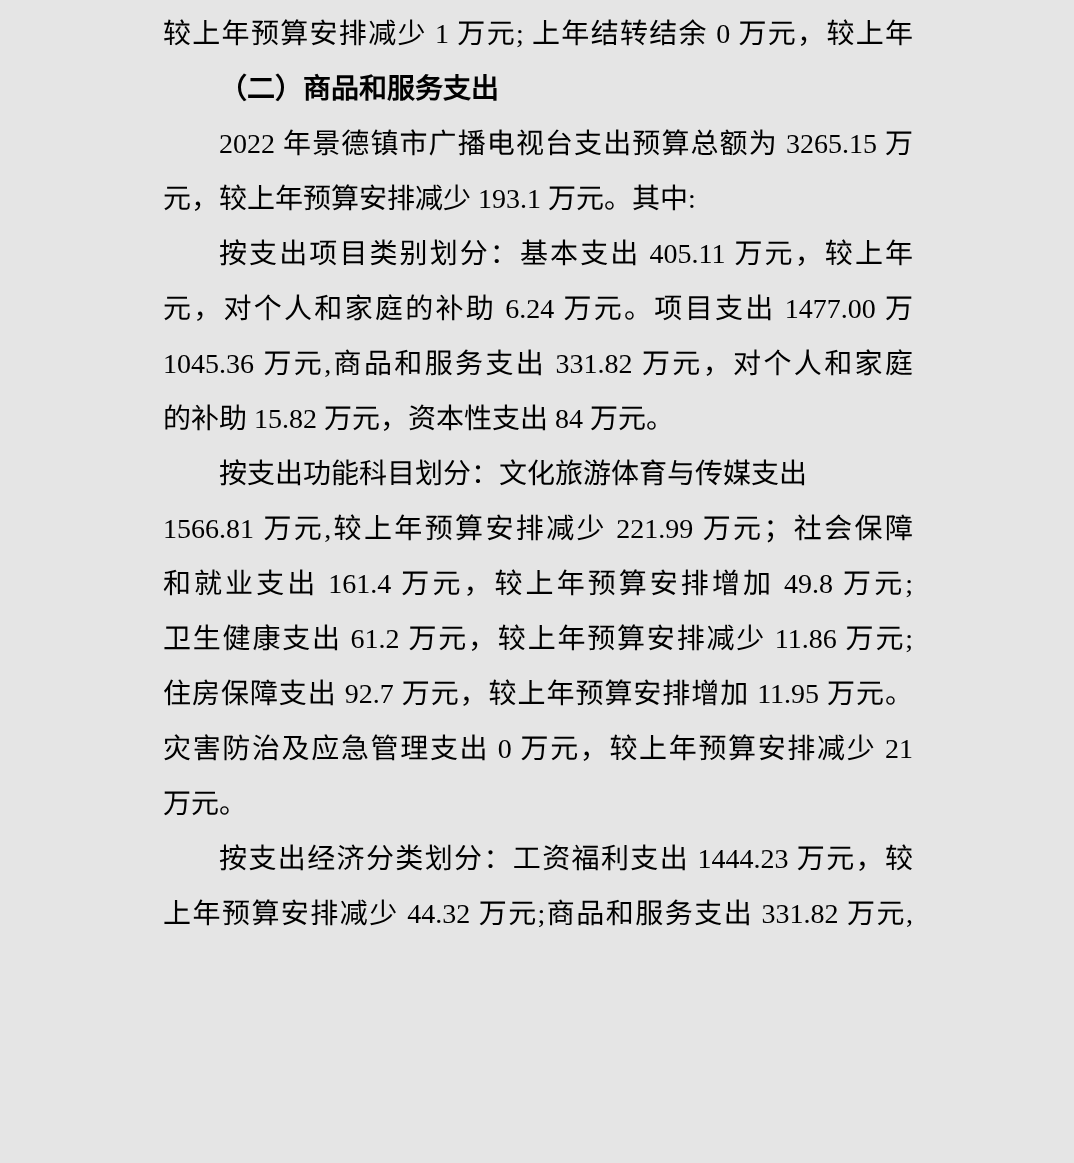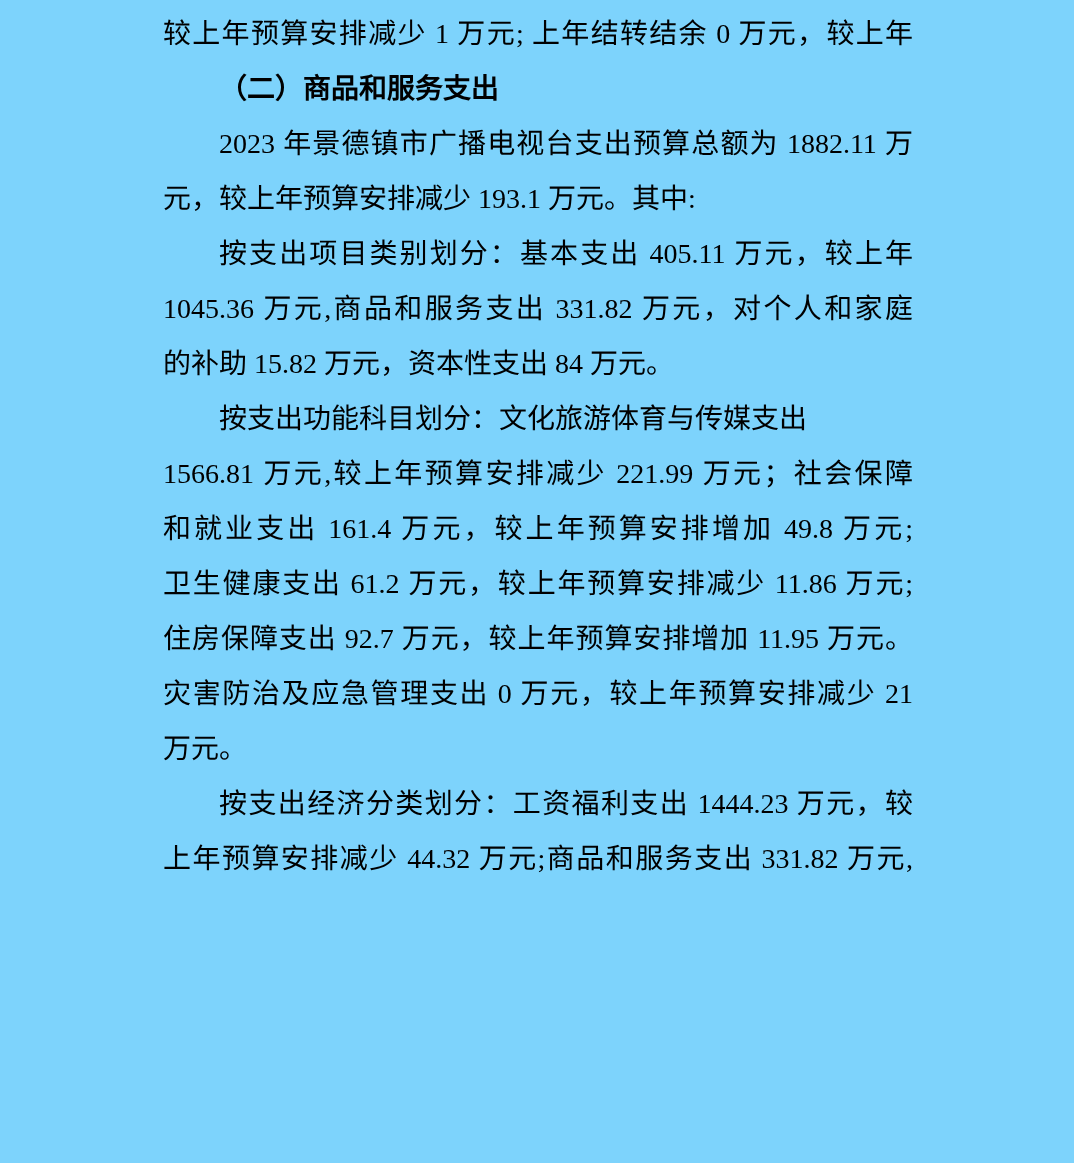--- a/index.html
+++ b/index.html
@@ -12,21 +12,21 @@
     width: 1074px;
     height: 1163px;
     overflow: hidden;
     font-family: "Liberation Serif", "DejaVu Serif", serif;
   }
   .page {
     box-sizing: border-box;
     width: 1074px;
     height: 1163px;
     padding: 6px 101px 0 163px;
-    background: #7dd3fc;
+    background: #e5e5e5;
   }
   .text-body {
     width: 750px;
   }
   .line {
     height: 55px;
     line-height: 55px;
     font-size: 28px;
     white-space: nowrap;
     overflow: visible;
@@ -44,23 +44,24 @@
     font-weight: bold;
   }
 </style>
 </head>
 <body>
 
 <div class="page">
   <div class="text-body" id="text-body">
       <div class="line justify">较上年预算安排减少 1 万元; 上年结转结余 0 万元，较上年</div>
       <div class="line indent bold">（二）商品和服务支出</div>
-      <div class="line indent justify">2023 年景德镇市广播电视台支出预算总额为 1882.11 万</div>
+      <div class="line indent justify">2022 年景德镇市广播电视台支出预算总额为 3265.15 万</div>
       <div class="line">元，较上年预算安排减少 193.1 万元。其中:</div>
       <div class="line indent justify">按支出项目类别划分：基本支出 405.11 万元，较上年</div>
+      <div class="line justify">元，对个人和家庭的补助 6.24 万元。项目支出 1477.00 万</div>
       <div class="line justify">1045.36 万元,商品和服务支出 331.82 万元，对个人和家庭</div>
       <div class="line">的补助 15.82 万元，资本性支出 84 万元。</div>
       <div class="line indent">按支出功能科目划分：文化旅游体育与传媒支出</div>
       <div class="line justify">1566.81 万元,较上年预算安排减少 221.99 万元；社会保障</div>
       <div class="line justify">和就业支出 161.4 万元，较上年预算安排增加 49.8 万元;</div>
       <div class="line justify">卫生健康支出 61.2 万元，较上年预算安排减少 11.86 万元;</div>
       <div class="line justify">住房保障支出 92.7 万元，较上年预算安排增加 11.95 万元。</div>
       <div class="line justify">灾害防治及应急管理支出 0 万元，较上年预算安排减少 21</div>
       <div class="line">万元。</div>
       <div class="line indent justify">按支出经济分类划分：工资福利支出 1444.23 万元，较</div>

